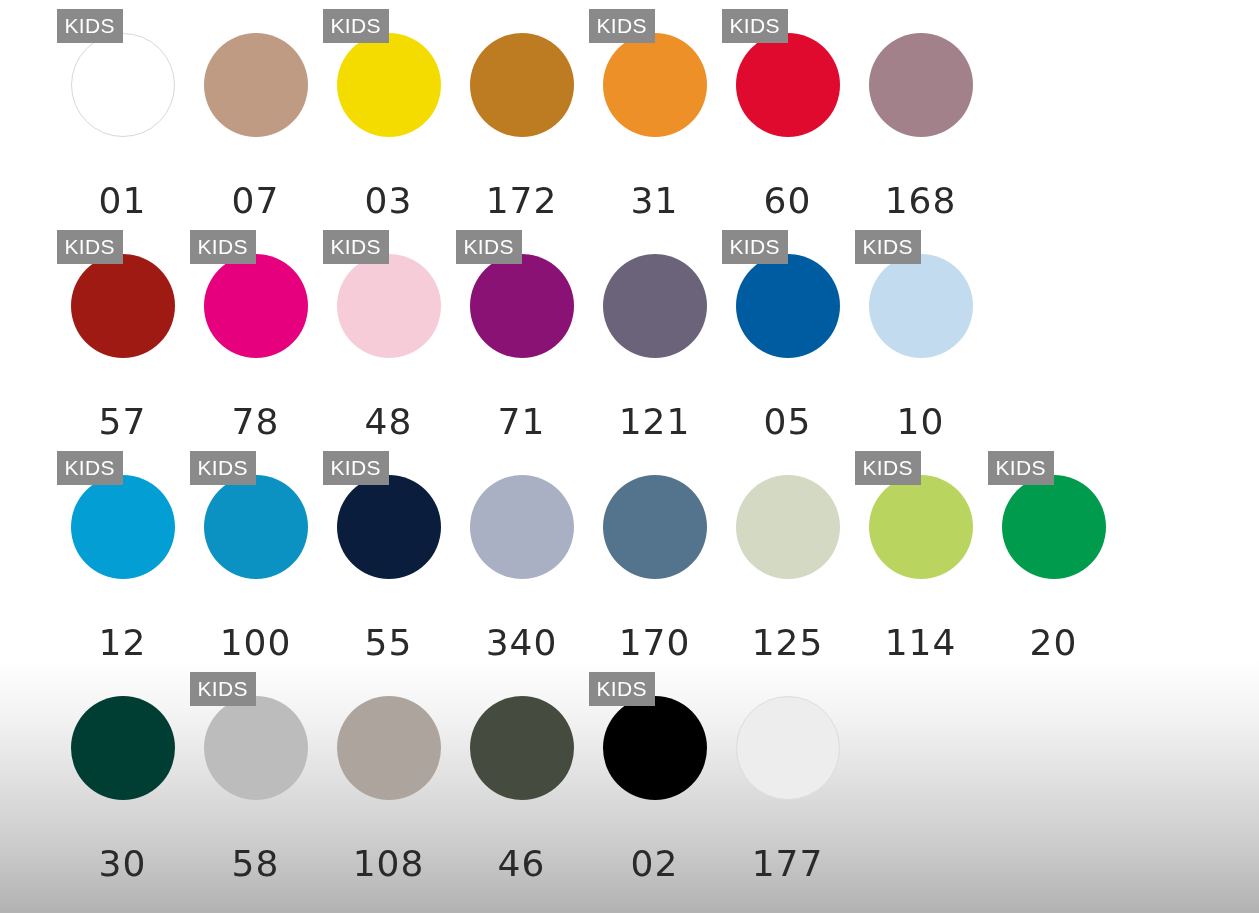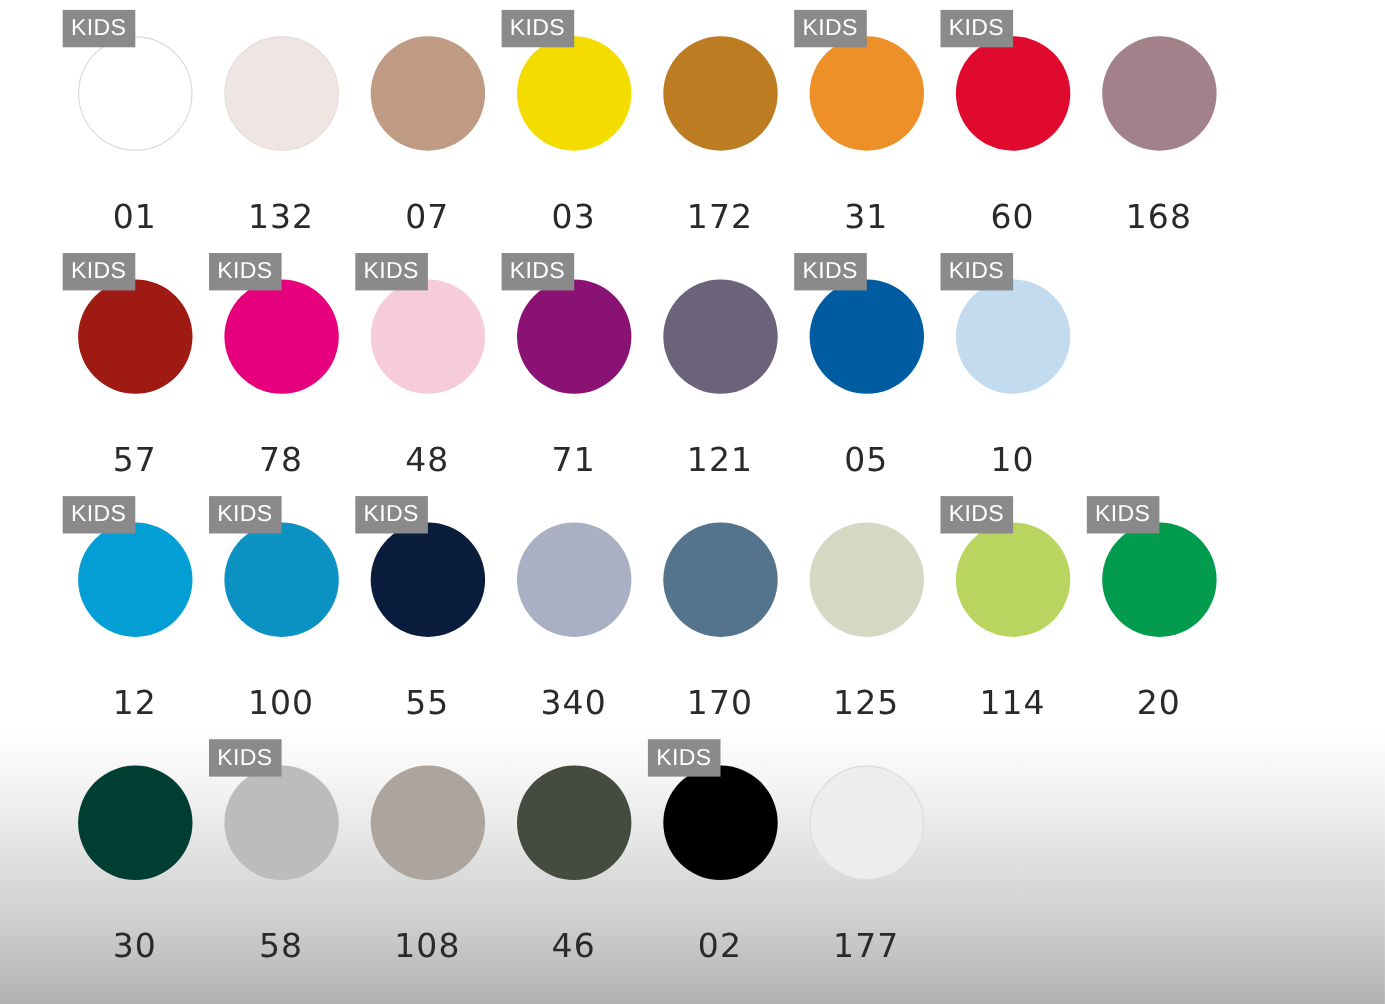--- a/index.html
+++ b/index.html
@@ -83,21 +83,21 @@
     line-height: 1;
     letter-spacing: 0.3px;
     padding: 6px 8px 7px 8px;
     font-family: "Liberation Sans", "DejaVu Sans", sans-serif;
     z-index: 3;
     white-space: nowrap;
   }
 
   .swatch-code {
     margin-top: 43px;
-    font-size: 30px;
+    font-size: 36px;
     color: #2a2a2a;
     letter-spacing: 1px;
     font-family: "DejaVu Sans", "Liberation Sans", sans-serif;
     font-weight: 400;
   }
 </style>
 </head>
 <body>
 
 <div id="bg-gradient"></div>
@@ -106,26 +106,20 @@
     <div class="swatch-row">
       <div class="swatch-cell">
         <div class="disc-wrap">
           <div class="disc" style="background: rgb(255, 255, 255); border: 1px solid rgb(216, 216, 216);"></div>
           <div class="kids-badge">KIDS</div>
         </div>
         <div class="swatch-code">01</div>
       </div>
       <div class="swatch-cell">
         <div class="disc-wrap">
-          <div class="disc" style="background: rgb(239, 229, 227); border: 1px solid rgb(228, 218, 216);"></div>
-        </div>
-        <div class="swatch-code">132</div>
-      </div>
-      <div class="swatch-cell">
-        <div class="disc-wrap">
           <div class="disc" style="background: rgb(190, 155, 130);"></div>
         </div>
         <div class="swatch-code">07</div>
       </div>
       <div class="swatch-cell">
         <div class="disc-wrap">
           <div class="disc" style="background: rgb(245, 220, 0);"></div>
           <div class="kids-badge">KIDS</div>
         </div>
         <div class="swatch-code">03</div>

